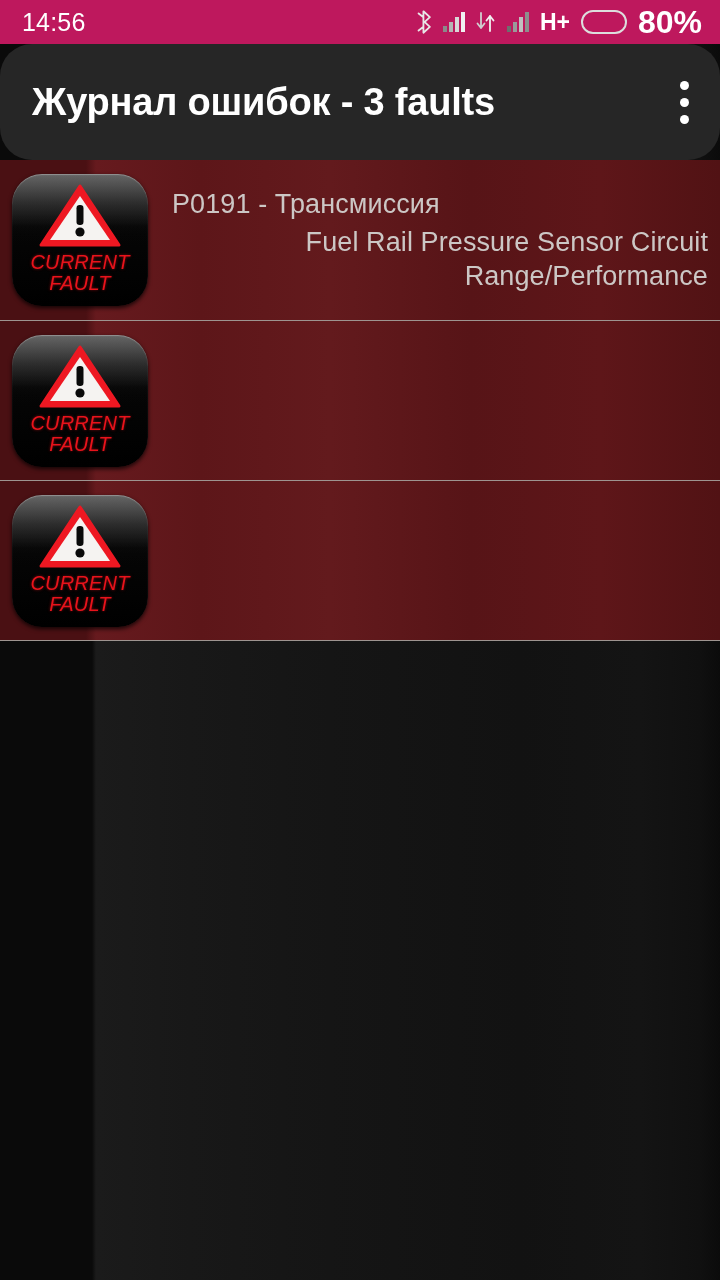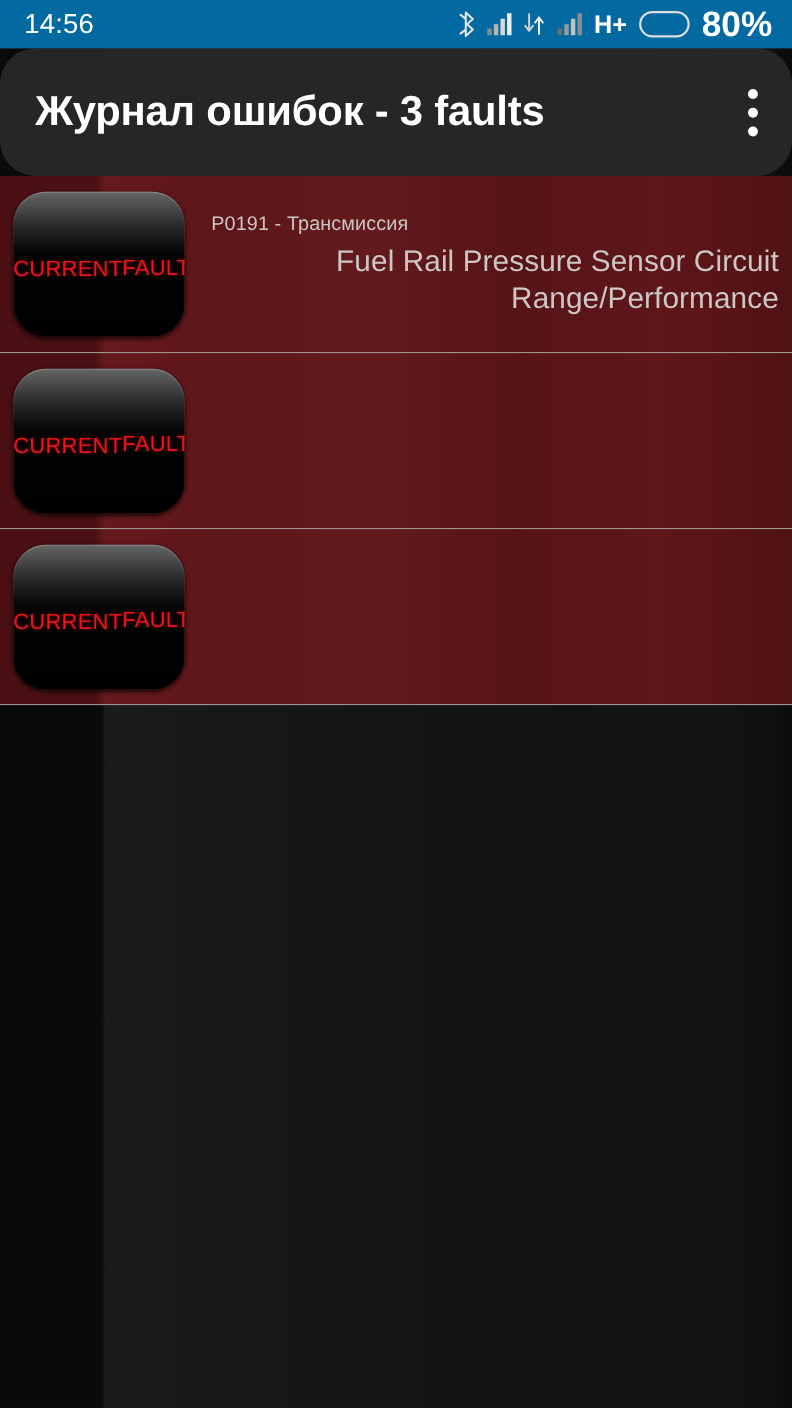--- a/index.html
+++ b/index.html
@@ -26,21 +26,21 @@
       repeating-linear-gradient(61deg, rgba(0,0,0,.5) 0 2px, rgba(0,0,0,0) 2px 5px),
       repeating-linear-gradient(163deg, rgba(255,255,255,.018) 0 1px, rgba(0,0,0,0) 1px 6px),
       radial-gradient(ellipse 420px 300px at 38% 62%, rgba(255,255,255,.035), rgba(0,0,0,0) 70%),
       radial-gradient(ellipse 300px 220px at 70% 30%, rgba(255,255,255,.022), rgba(0,0,0,0) 72%);
     background-blend-mode:normal, overlay, overlay, multiply, overlay, screen, screen;
   }
 
   
   #statusbar {
     position:absolute; top:0; left:0; width:720px; height:44px;
-    background:#0369a1; display:flex; align-items:center;
+    background:#be185d; display:flex; align-items:center;
     padding:0 18px 0 22px; z-index:30;
   }
   #clock { color:#fff; font-size:25px; letter-spacing:.2px; font-weight:400; }
   #status-icons { margin-left:auto; display:flex; align-items:center; gap:11px; }
   .sicon { display:flex; align-items:flex-end; }
 
   .bt-icon { width:15px; height:24px; }
   .sig { display:flex; align-items:flex-end; gap:2px; height:20px; }
   .sig i { display:block; width:4px; background:#cfcfcf; }
   .sig i:nth-child(1){ height:6px;  background:#8a8a8a; }
@@ -97,50 +97,50 @@
   .fault-row {
     position:relative; height:160px; display:flex; align-items:center;
     padding-left:12px;
   }
   .fault-row + .fault-row { border-top:1px solid #9e9490; }
   #fault-list { border-bottom:1px solid #9e9490; }
 
   
   .fault-badge {
     position:relative; flex:0 0 auto;
-    width:156px; height:132px; border-radius:30px;
+    width:136px; height:132px; border-radius:30px;
     background:
       linear-gradient(180deg,
         rgba(255,255,255,.34) 0%,
         rgba(170,170,170,.20) 22%,
         rgba(40,40,40,.05) 40%,
         rgba(0,0,0,0) 52%),
       linear-gradient(180deg, #161616 0%, #050505 45%, #000 100%);
     box-shadow:
       0 2px 4px rgba(0,0,0,.75),
       inset 0 1px 1px rgba(255,255,255,.30);
-    display:flex; align-items:center;
-    justify-content:flex-start; padding-top:9px; overflow:hidden;
+    display:flex; flex-direction:column; align-items:center;
+    justify-content:flex-start; padding-top:9px; overflow:hidden;font-style:italic;
   }
   .warn-tri { width:84px; height:66px; display:block; }
   .badge-line {
     color:#e8131b; font-size:20px; font-weight:400;
     line-height:1.06; letter-spacing:.2px; text-align:center;
     font-family:"Liberation Sans", sans-serif;
     text-shadow:0 0 3px rgba(232,19,27,.55);
   }
   .badge-line.l1 { margin-top:3px; }
 
   
   .fault-text {
     flex:1 1 auto; padding-left:24px; padding-right:12px;
     display:flex; flex-direction:column; justify-content:center;
   }
   .fault-code {
-    color:#ccc7c5; font-size:18px; font-weight:400;
+    color:#ccc7c5; font-size:27px; font-weight:400;
     line-height:1.28; letter-spacing:.1px;
   }
   .fault-desc {
     color:#ccc7c5; font-size:27px; font-weight:400;
     line-height:1.26; letter-spacing:.1px; margin-top:4px;text-align:right;
   }
 </style>
 </head>
 <body>
 

